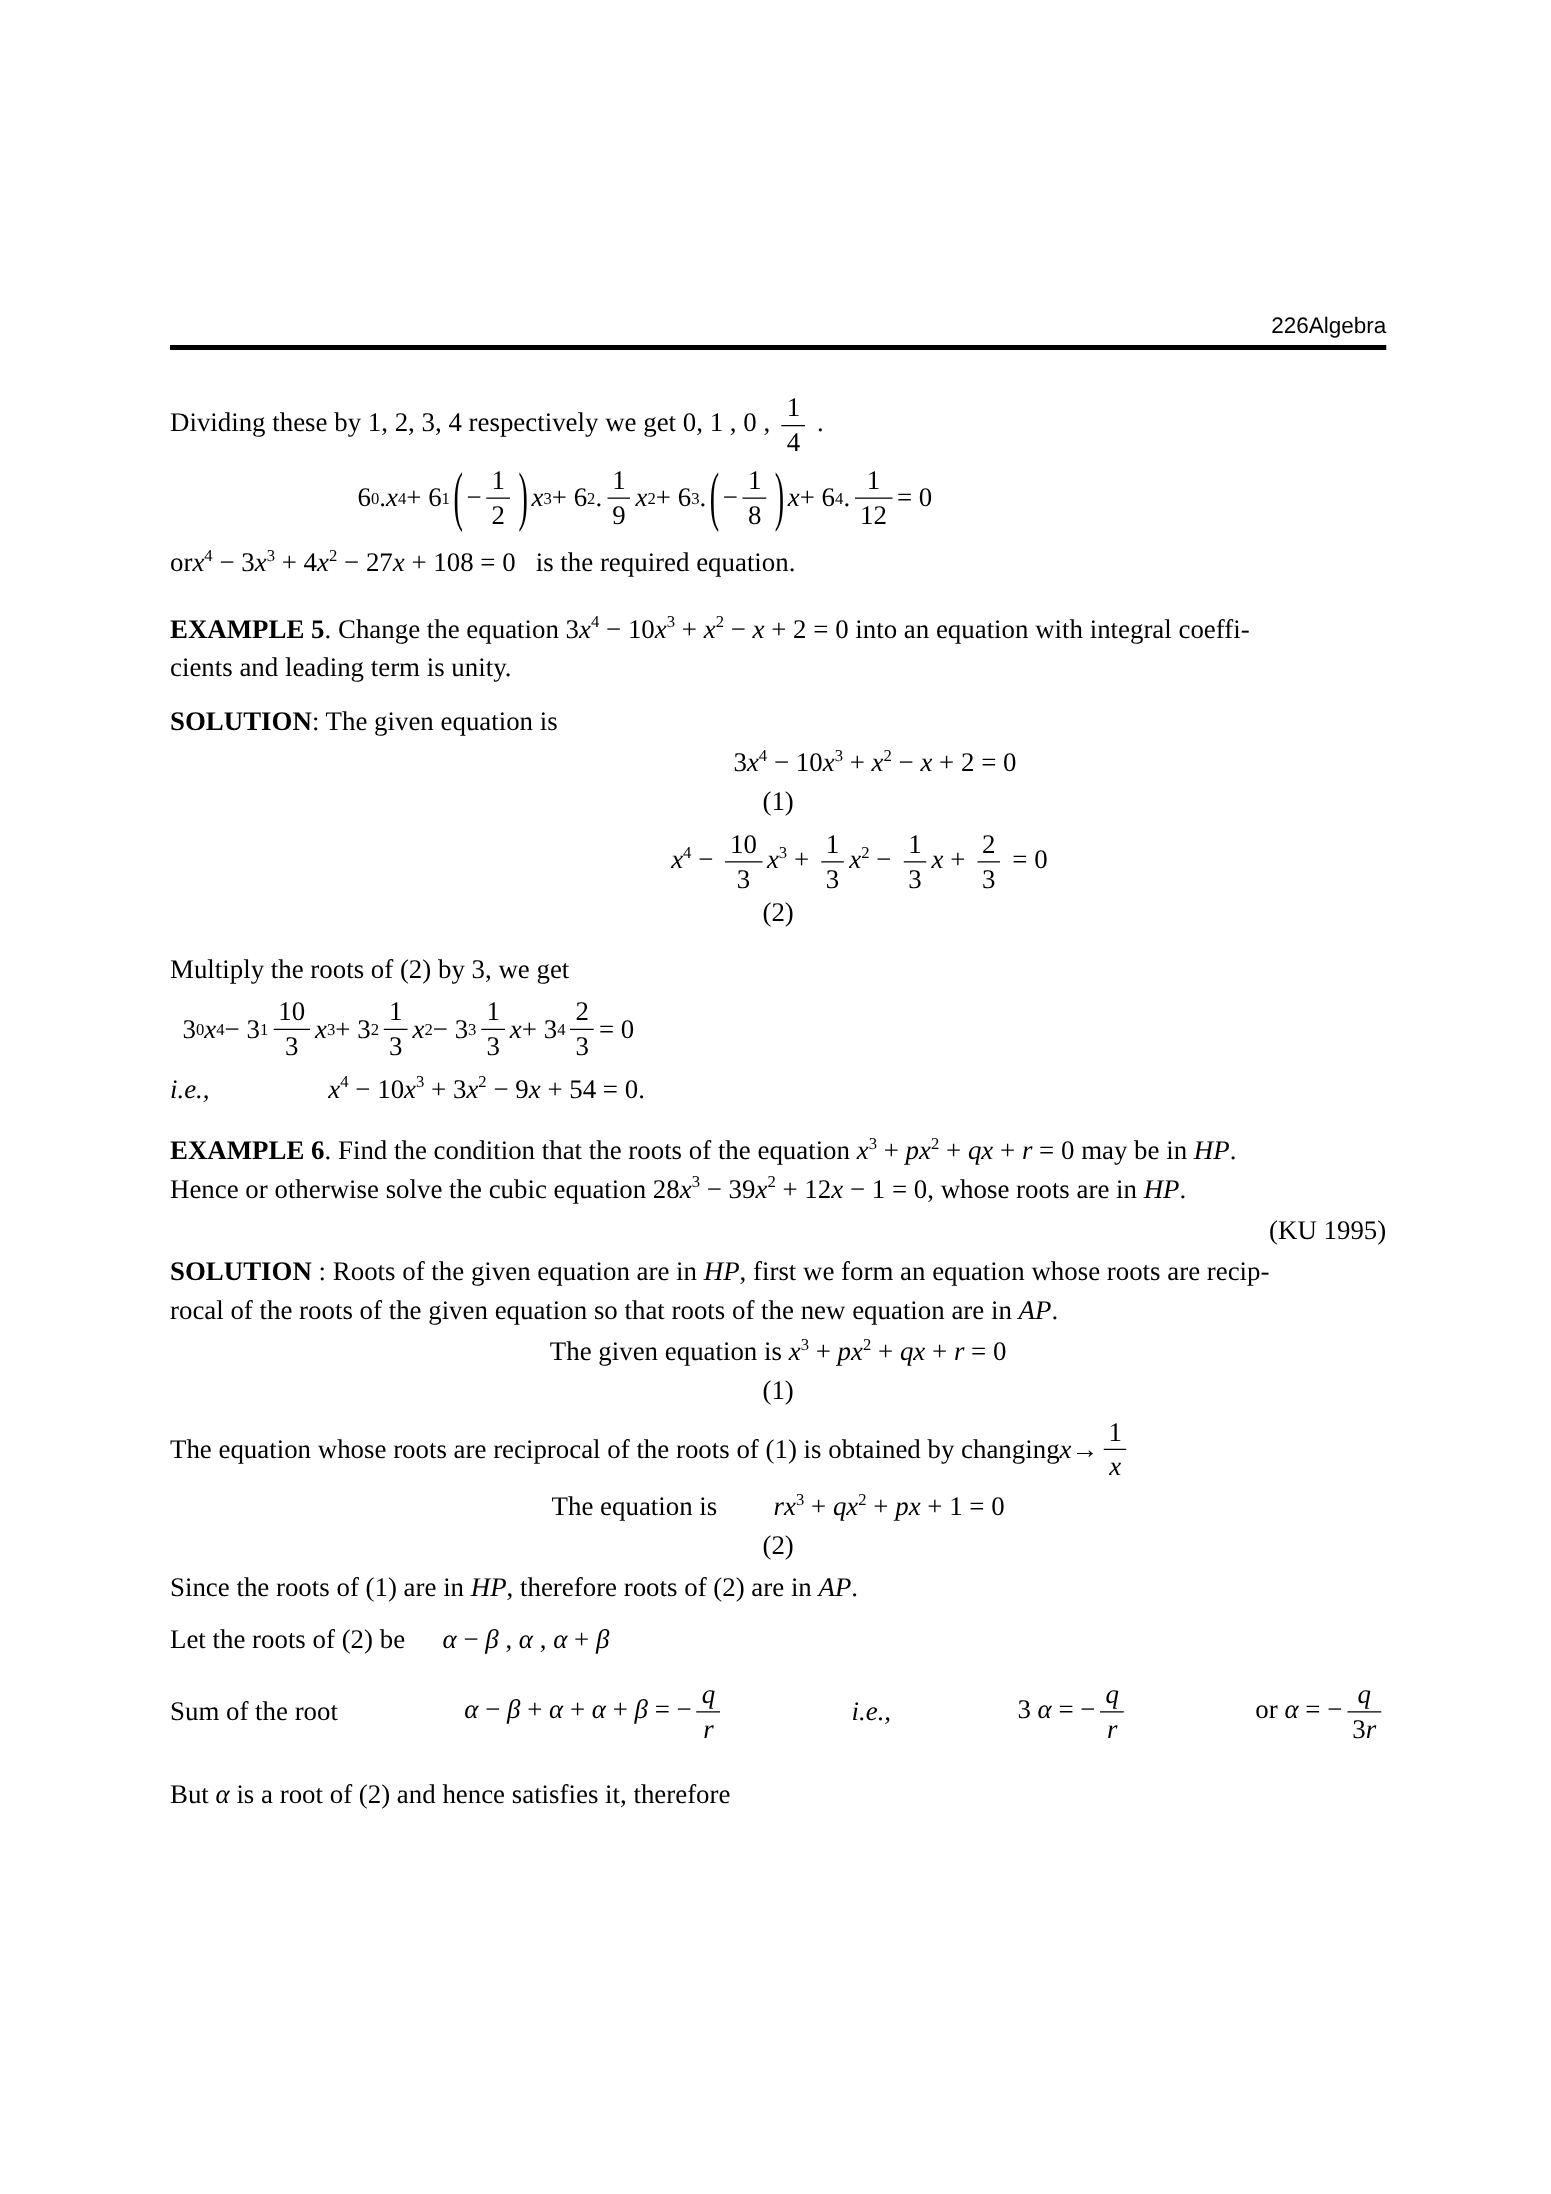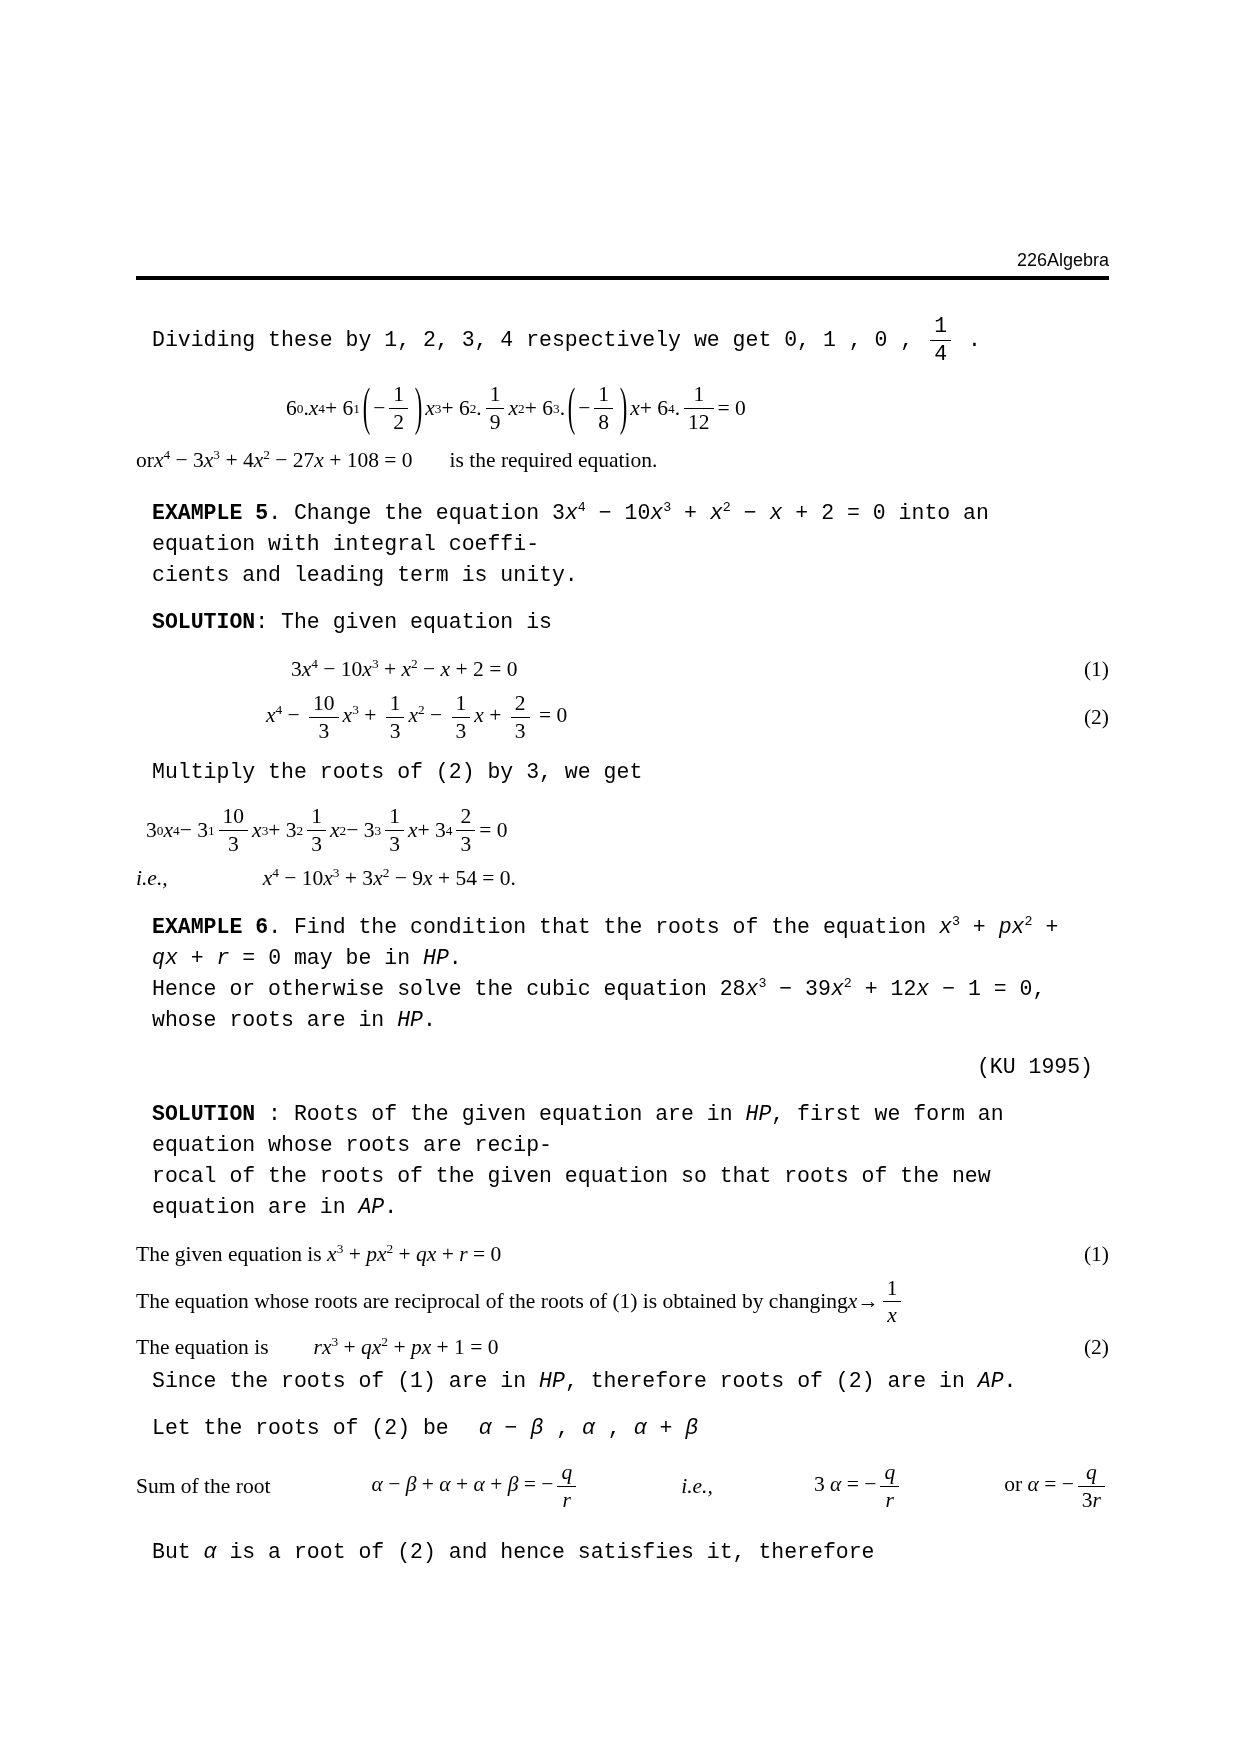--- a/index.html
+++ b/index.html
@@ -11,43 +11,43 @@
     position:relative;
     overflow:hidden;
   }
   .page{padding:250px 132px 0 136px;}
   .hdr{
     display:flex;justify-content:flex-end;align-items:flex-end;
     font-family:"Liberation Sans", sans-serif;
     font-size:18px;
   }
   .rule{border-bottom:4px solid #000;margin-top:5px;}
-  .para{margin:16px;line-height:31px;text-align:left;font-family:Liberation Mono, monospace;}
+  .para{margin:0;line-height:31px;text-align:left;}
   .eqline{margin:0;line-height:31px;display:flex;align-items:center;}
-  .eqnum-row{display:flex;justify-content:space-between;align-items:center;line-height:31px;}
+  .eqnum-row{display:flex;justify-content:space-between;align-items:center;line-height:31px;flex-direction:column;}
   .between{display:flex;justify-content:space-between;align-items:center;line-height:31px;}
   .right{text-align:right;}
   
   .frac{display:inline-block;vertical-align:middle;text-align:center;margin:0 4px;line-height:normal;}
   .fn{display:block;padding:0 4px 1px 4px;line-height:1.15;}
   .fd{display:block;border-top:1.6px solid #000;padding:1px 4px 0 4px;line-height:1.15;}
   sup{font-size:0.62em;line-height:0;}
   
   .bigp{display:inline-block;transform:scale(1.05,2.45);transform-origin:center;padding:0 3px;font-weight:400;}
   
   .mt2{margin-top:2px}.mt3{margin-top:3px}.mt4{margin-top:4px}.mt6{margin-top:6px}.mt10{margin-top:10px}.mt12{margin-top:12px}.mt14{margin-top:14px}
   .mt16{margin-top:16px}.mt18{margin-top:18px}.mt22{margin-top:22px}
   .mt24{margin-top:24px}.mt34{margin-top:34px}
   .ind10{padding-left:10px}
   .ind95{margin-left:95px}
   .ind130{padding-left:130px}
   .ind150{padding-left:150px}
   .ind155{padding-left:155px}
   .orEq{}
-  .orTail{margin-left:37px}
+  .orTail{margin-left:16px}
 </style>
 </head>
 <body>
 
 <div class="page">
 
   <div class="hdr">
     <span>226</span>
     <span>Algebra</span>
   </div>

